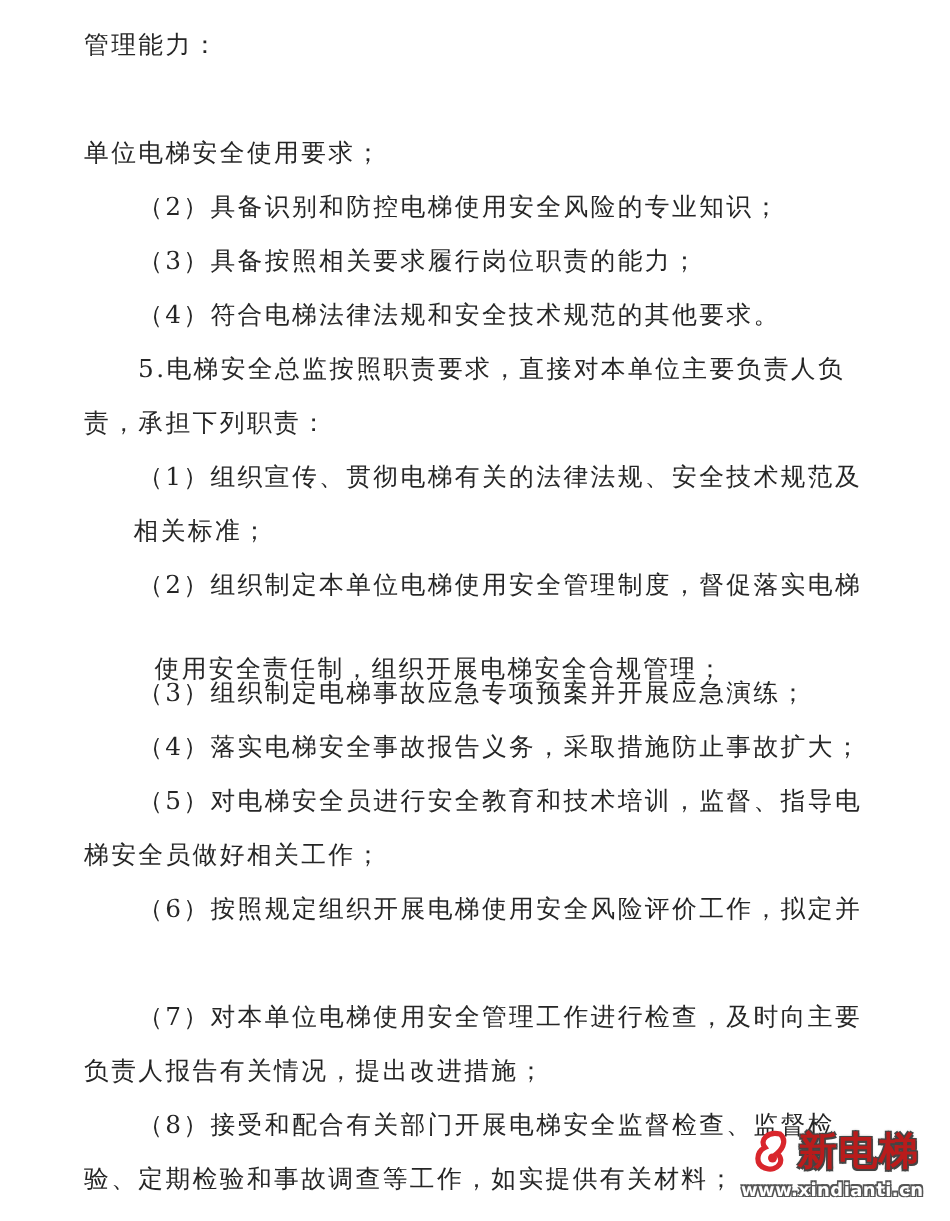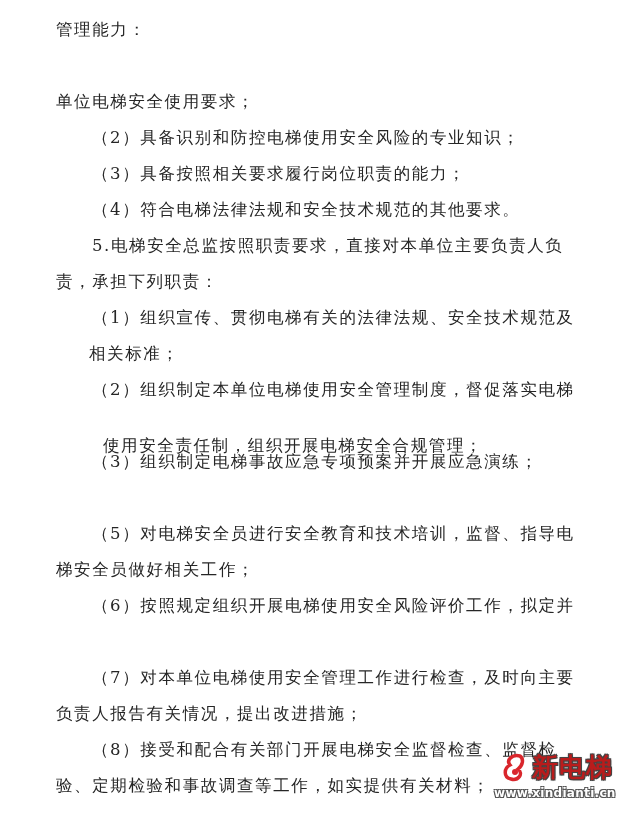--- a/index.html
+++ b/index.html
@@ -36,20 +36,21 @@
     <div class="line indent" style="top: 128px;">（2）具备识别和防控电梯使用安全风险的专业知识；</div>
     <div class="line indent" style="top: 164px;">（3）具备按照相关要求履行岗位职责的能力；</div>
     <div class="line indent" style="top: 200px;">（4）符合电梯法律法规和安全技术规范的其他要求。</div>
     <div class="line indent" style="top: 236px;">5.电梯安全总监按照职责要求，直接对本单位主要负责人负</div>
     <div class="line" style="top: 272px;">责，承担下列职责：</div>
     <div class="line indent" style="top: 308px;">（1）组织宣传、贯彻电梯有关的法律法规、安全技术规范及</div>
     <div class="line" style="top: 344px; margin-left: 33px;">相关标准；</div>
     <div class="line indent" style="top: 380px;">（2）组织制定本单位电梯使用安全管理制度，督促落实电梯</div>
     <div class="line" style="top: 436px; margin-left: 47px;">使用安全责任制，组织开展电梯安全合规管理；</div>
     <div class="line indent" style="top: 452px;">（3）组织制定电梯事故应急专项预案并开展应急演练；</div>
+    <div class="line indent" style="top: 488px;">（4）落实电梯安全事故报告义务，采取措施防止事故扩大；</div>
     <div class="line indent" style="top: 524px;">（5）对电梯安全员进行安全教育和技术培训，监督、指导电</div>
     <div class="line" style="top: 560px;">梯安全员做好相关工作；</div>
     <div class="line indent" style="top: 596px;">（6）按照规定组织开展电梯使用安全风险评价工作，拟定并</div>
     <div class="line indent" style="top: 668px;">（7）对本单位电梯使用安全管理工作进行检查，及时向主要</div>
     <div class="line" style="top: 704px;">负责人报告有关情况，提出改进措施；</div>
     <div class="line indent" style="top: 740px;">（8）接受和配合有关部门开展电梯安全监督检查、监督检</div>
     <div class="line" style="top: 776px;">验、定期检验和事故调查等工作，如实提供有关材料；</div>
   </div>
 
 <div class="wm">

